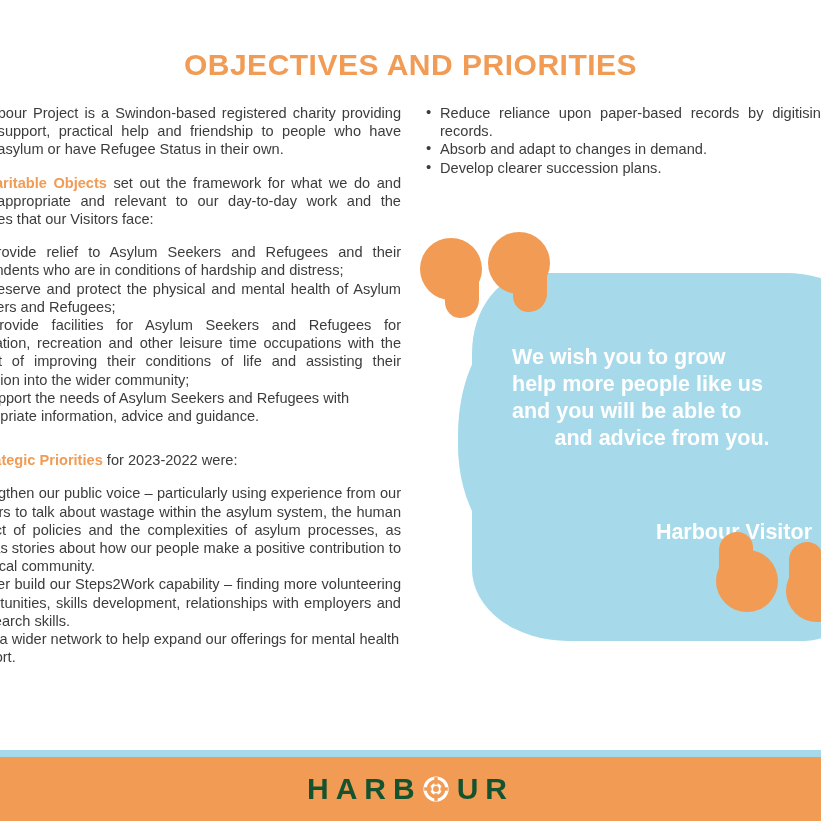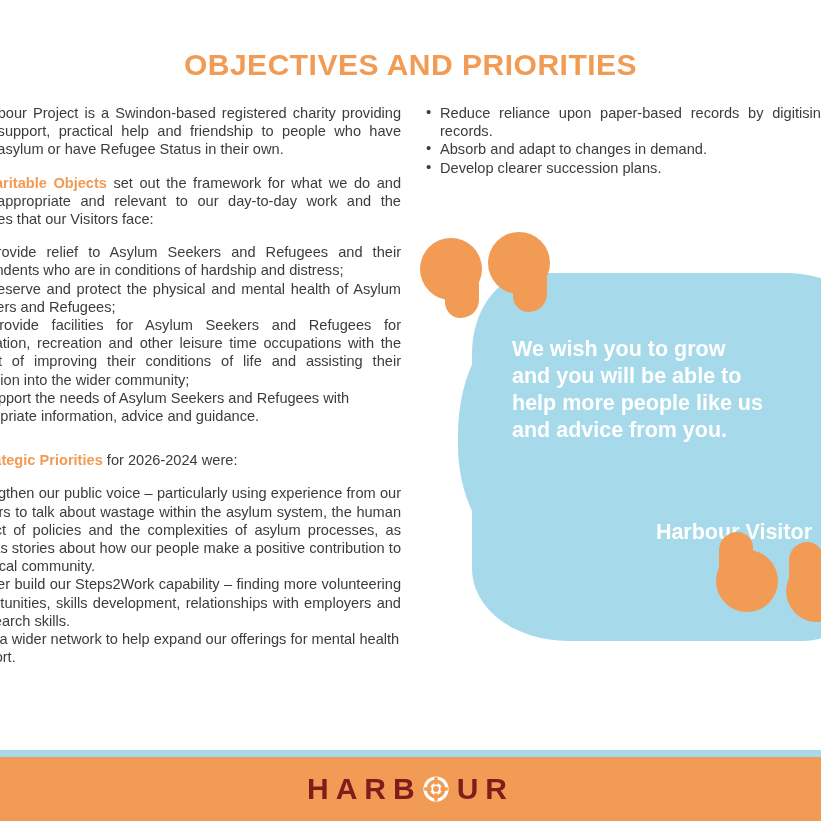--- a/index.html
+++ b/index.html
@@ -146,29 +146,29 @@
 
   .qmark.close {
     transform: rotate(180deg);
   }
   .qmark.close-1 { left: 296px; top: 322px; }
   .qmark.close-2 { left: 366px; top: 332px; }
 
   .quote-text {
     position: absolute;
     left: 92px;
-    top: 108px;
+    top: 116px;
     width: 300px;
     color: #ffffff;
     font-size: 21.5px;
     line-height: 27px;
     font-weight: bold;
     text-align: justify;
   }
-  .quote-text .last-line { text-align: left; }
+  .quote-text .last-line { text-align: center; }
 
   .quote-attrib {
     position: absolute;
     left: 92px;
     top: 292px;
     width: 300px;
     text-align: right;
     color: #ffffff;
     font-size: 21.5px;
     font-weight: bold;
@@ -193,21 +193,21 @@
     display: flex;
     align-items: center;
     justify-content: center;
   }
   .logo {
     display: flex;
     align-items: center;
     gap: 0px;
   }
   .logo-text {
-    color: #7f1d1d;
+    color: #14532d;
     font-size: 30px;
     font-weight: bold;
     letter-spacing: 7px;
     font-family: "Liberation Sans", "DejaVu Sans", sans-serif;
   }
   .logo-ring {
     display: inline-block;
     position: relative;
     width: 26px;
     height: 26px;
@@ -233,21 +233,21 @@
     <ul class="bullets">
       <li>To provide relief to Asylum Seekers and Refugees and their dependents who are in conditions of hardship and distress;</li>
       <li>To preserve and protect the physical and mental health of Asylum Seekers and Refugees;</li>
       <li>To provide facilities for Asylum Seekers and Refugees for education, recreation and other leisure time occupations with the object of improving their conditions of life and assisting their inclusion into the wider community;</li>
       <li>To support the needs of Asylum Seekers and Refugees with appropriate information, advice and guidance.</li>
     </ul>
 
     <div class="spacer-10"></div>
 
     <p class="para">
-      <span class="hl">Our Strategic Priorities</span><span> for 2026-2024 were:</span>
+      <span class="hl">Our Strategic Priorities</span><span> for 2023-2022 were:</span>
     </p>
 
     <ul class="bullets">
       <li>Strengthen our public voice – particularly using experience from our Visitors to talk about wastage within the asylum system, the human impact of policies and the complexities of asylum processes, as well as stories about how our people make a positive contribution to the local community.</li>
       <li>Further build our Steps2Work capability – finding more volunteering opportunities, skills development, relationships with employers and job search skills.</li>
       <li>Build a wider network to help expand our offerings for mental health support.</li>
     </ul>
   </div>
 
   <div class="col col-right">
@@ -259,22 +259,22 @@
   </div>
 
   <div class="quote-area">
     <div class="blob"></div>
 
     <div class="qmark open-1"></div>
     <div class="qmark open-2"></div>
 
     <div class="quote-text">
       <div>We wish you to grow</div>
+      <div>help more people like us</div>
       <div>and you will be able to</div>
-      <div>help more people like us</div>
       <div class="last-line">and advice from you.</div>
     </div>
 
     <div class="quote-attrib">Harbour Visitor</div>
 
     <div class="qmark close close-1"></div>
     <div class="qmark close close-2"></div>
   </div>
 
   <div class="footer-stripe"></div>

